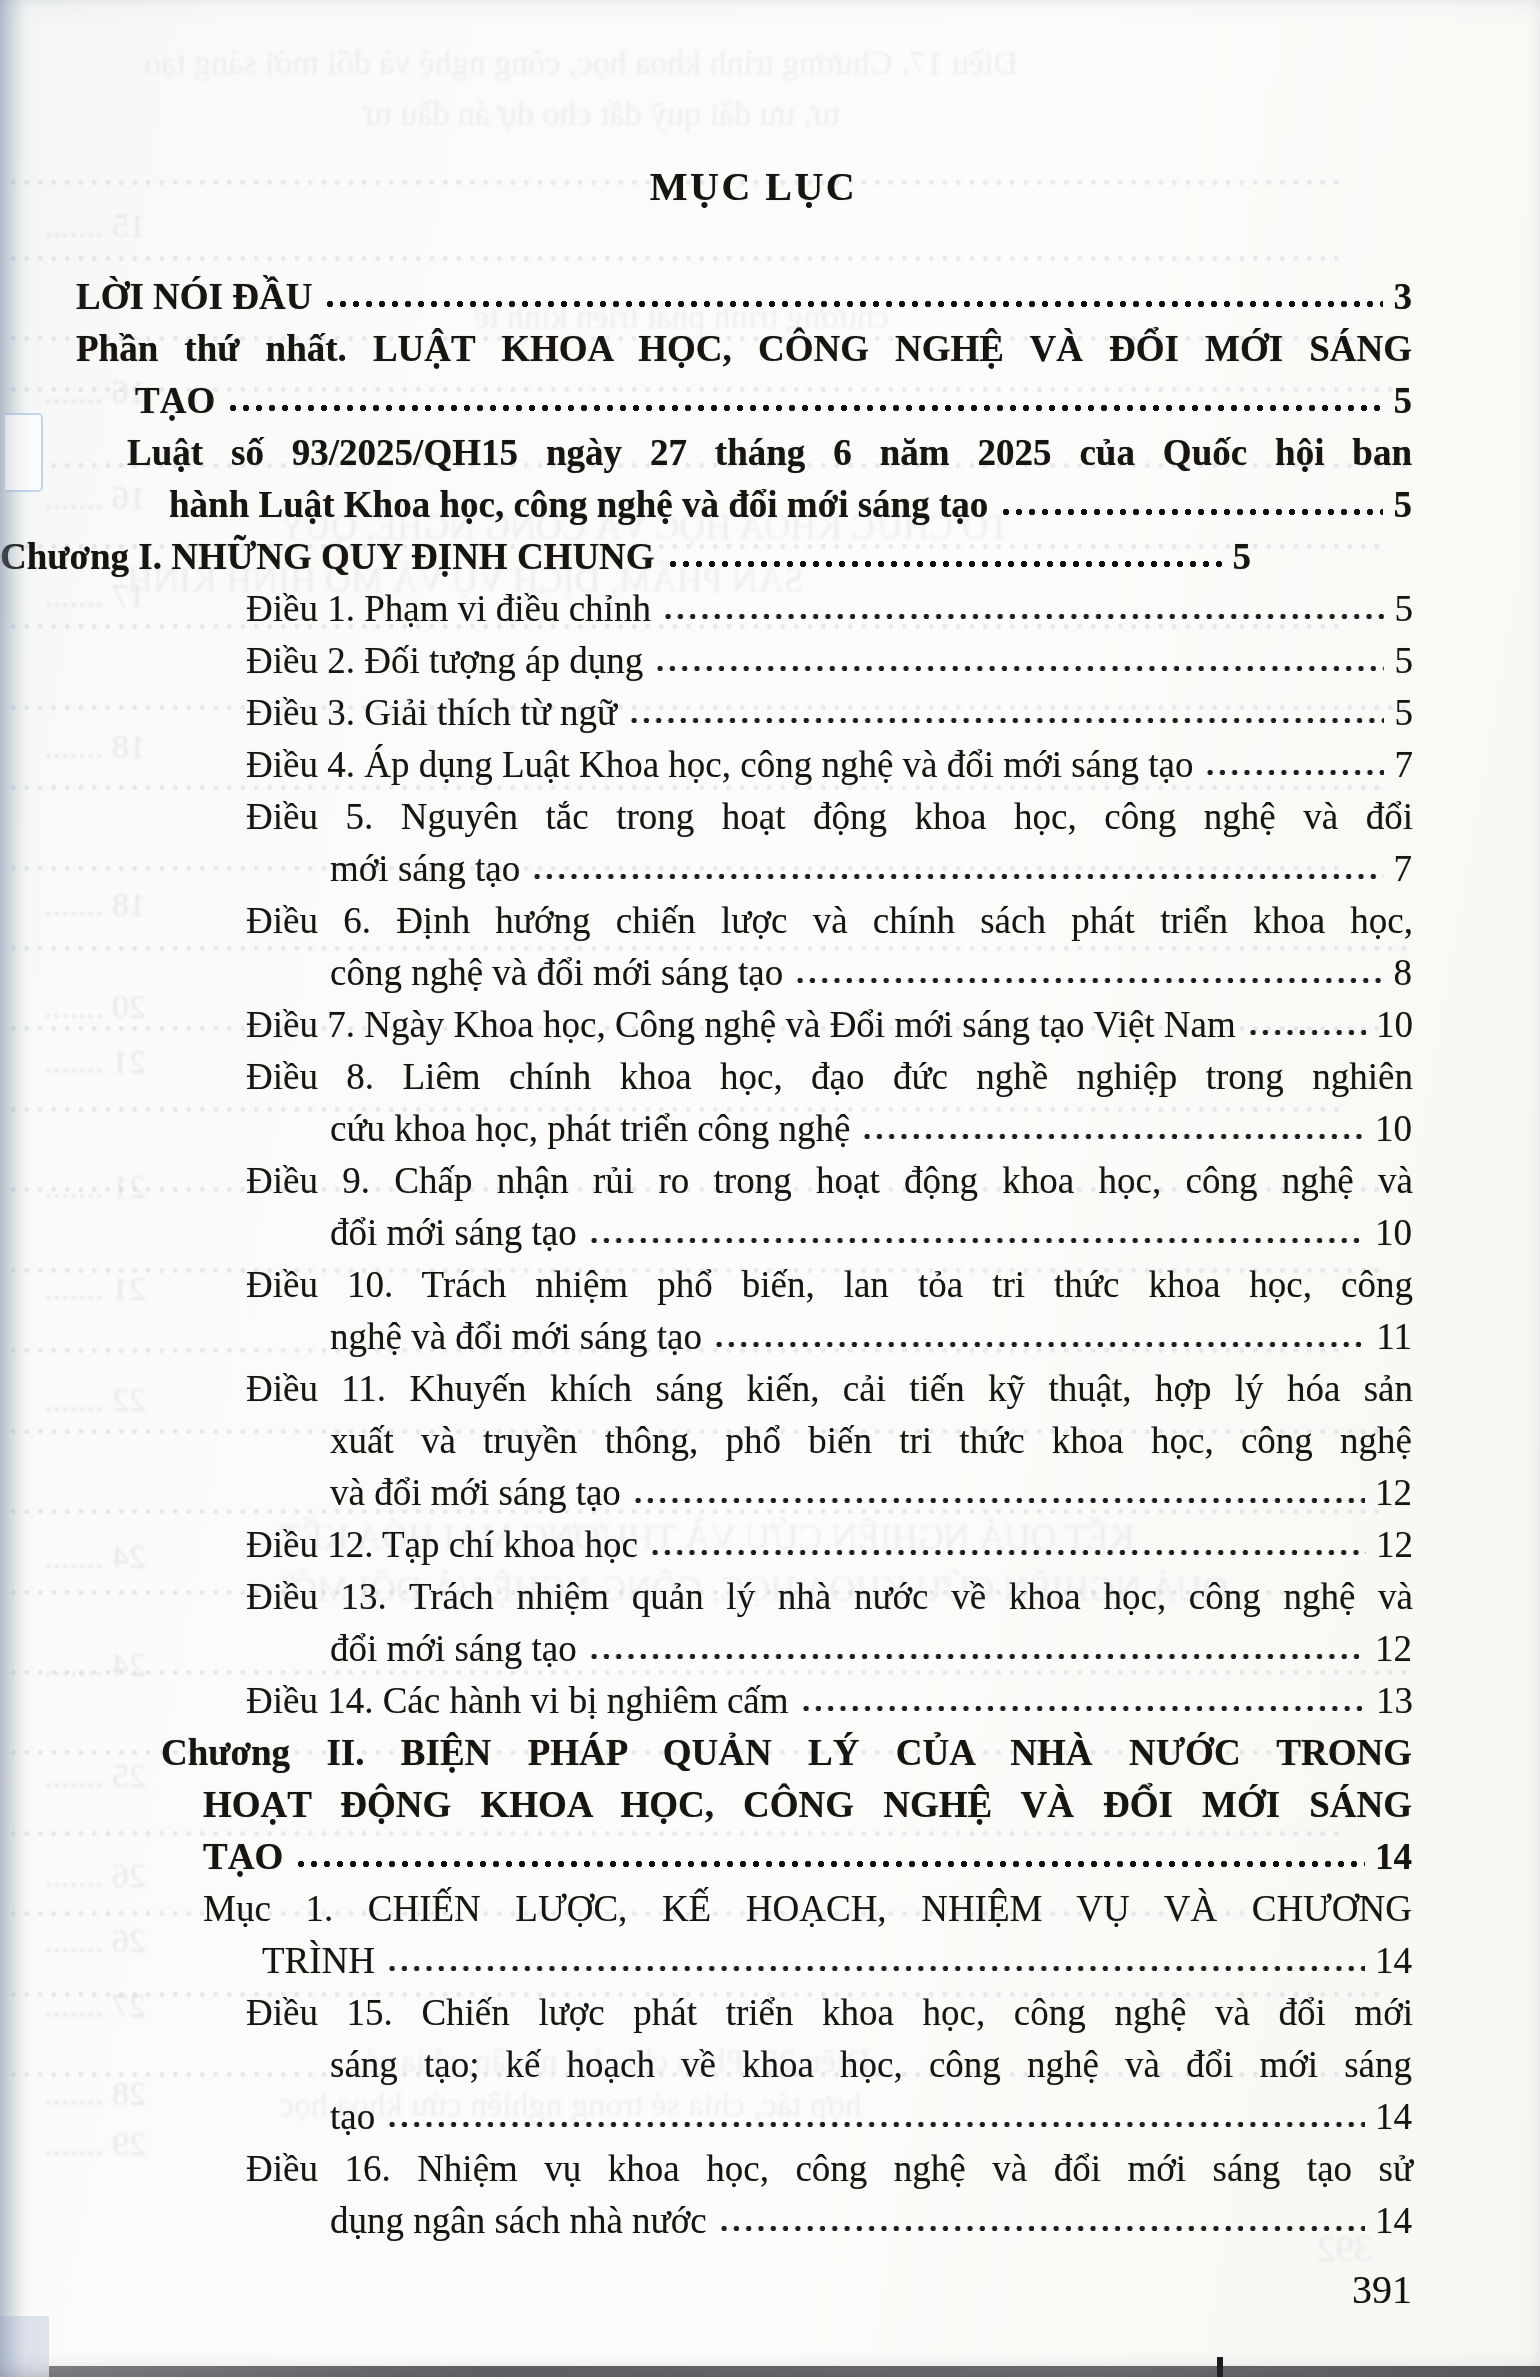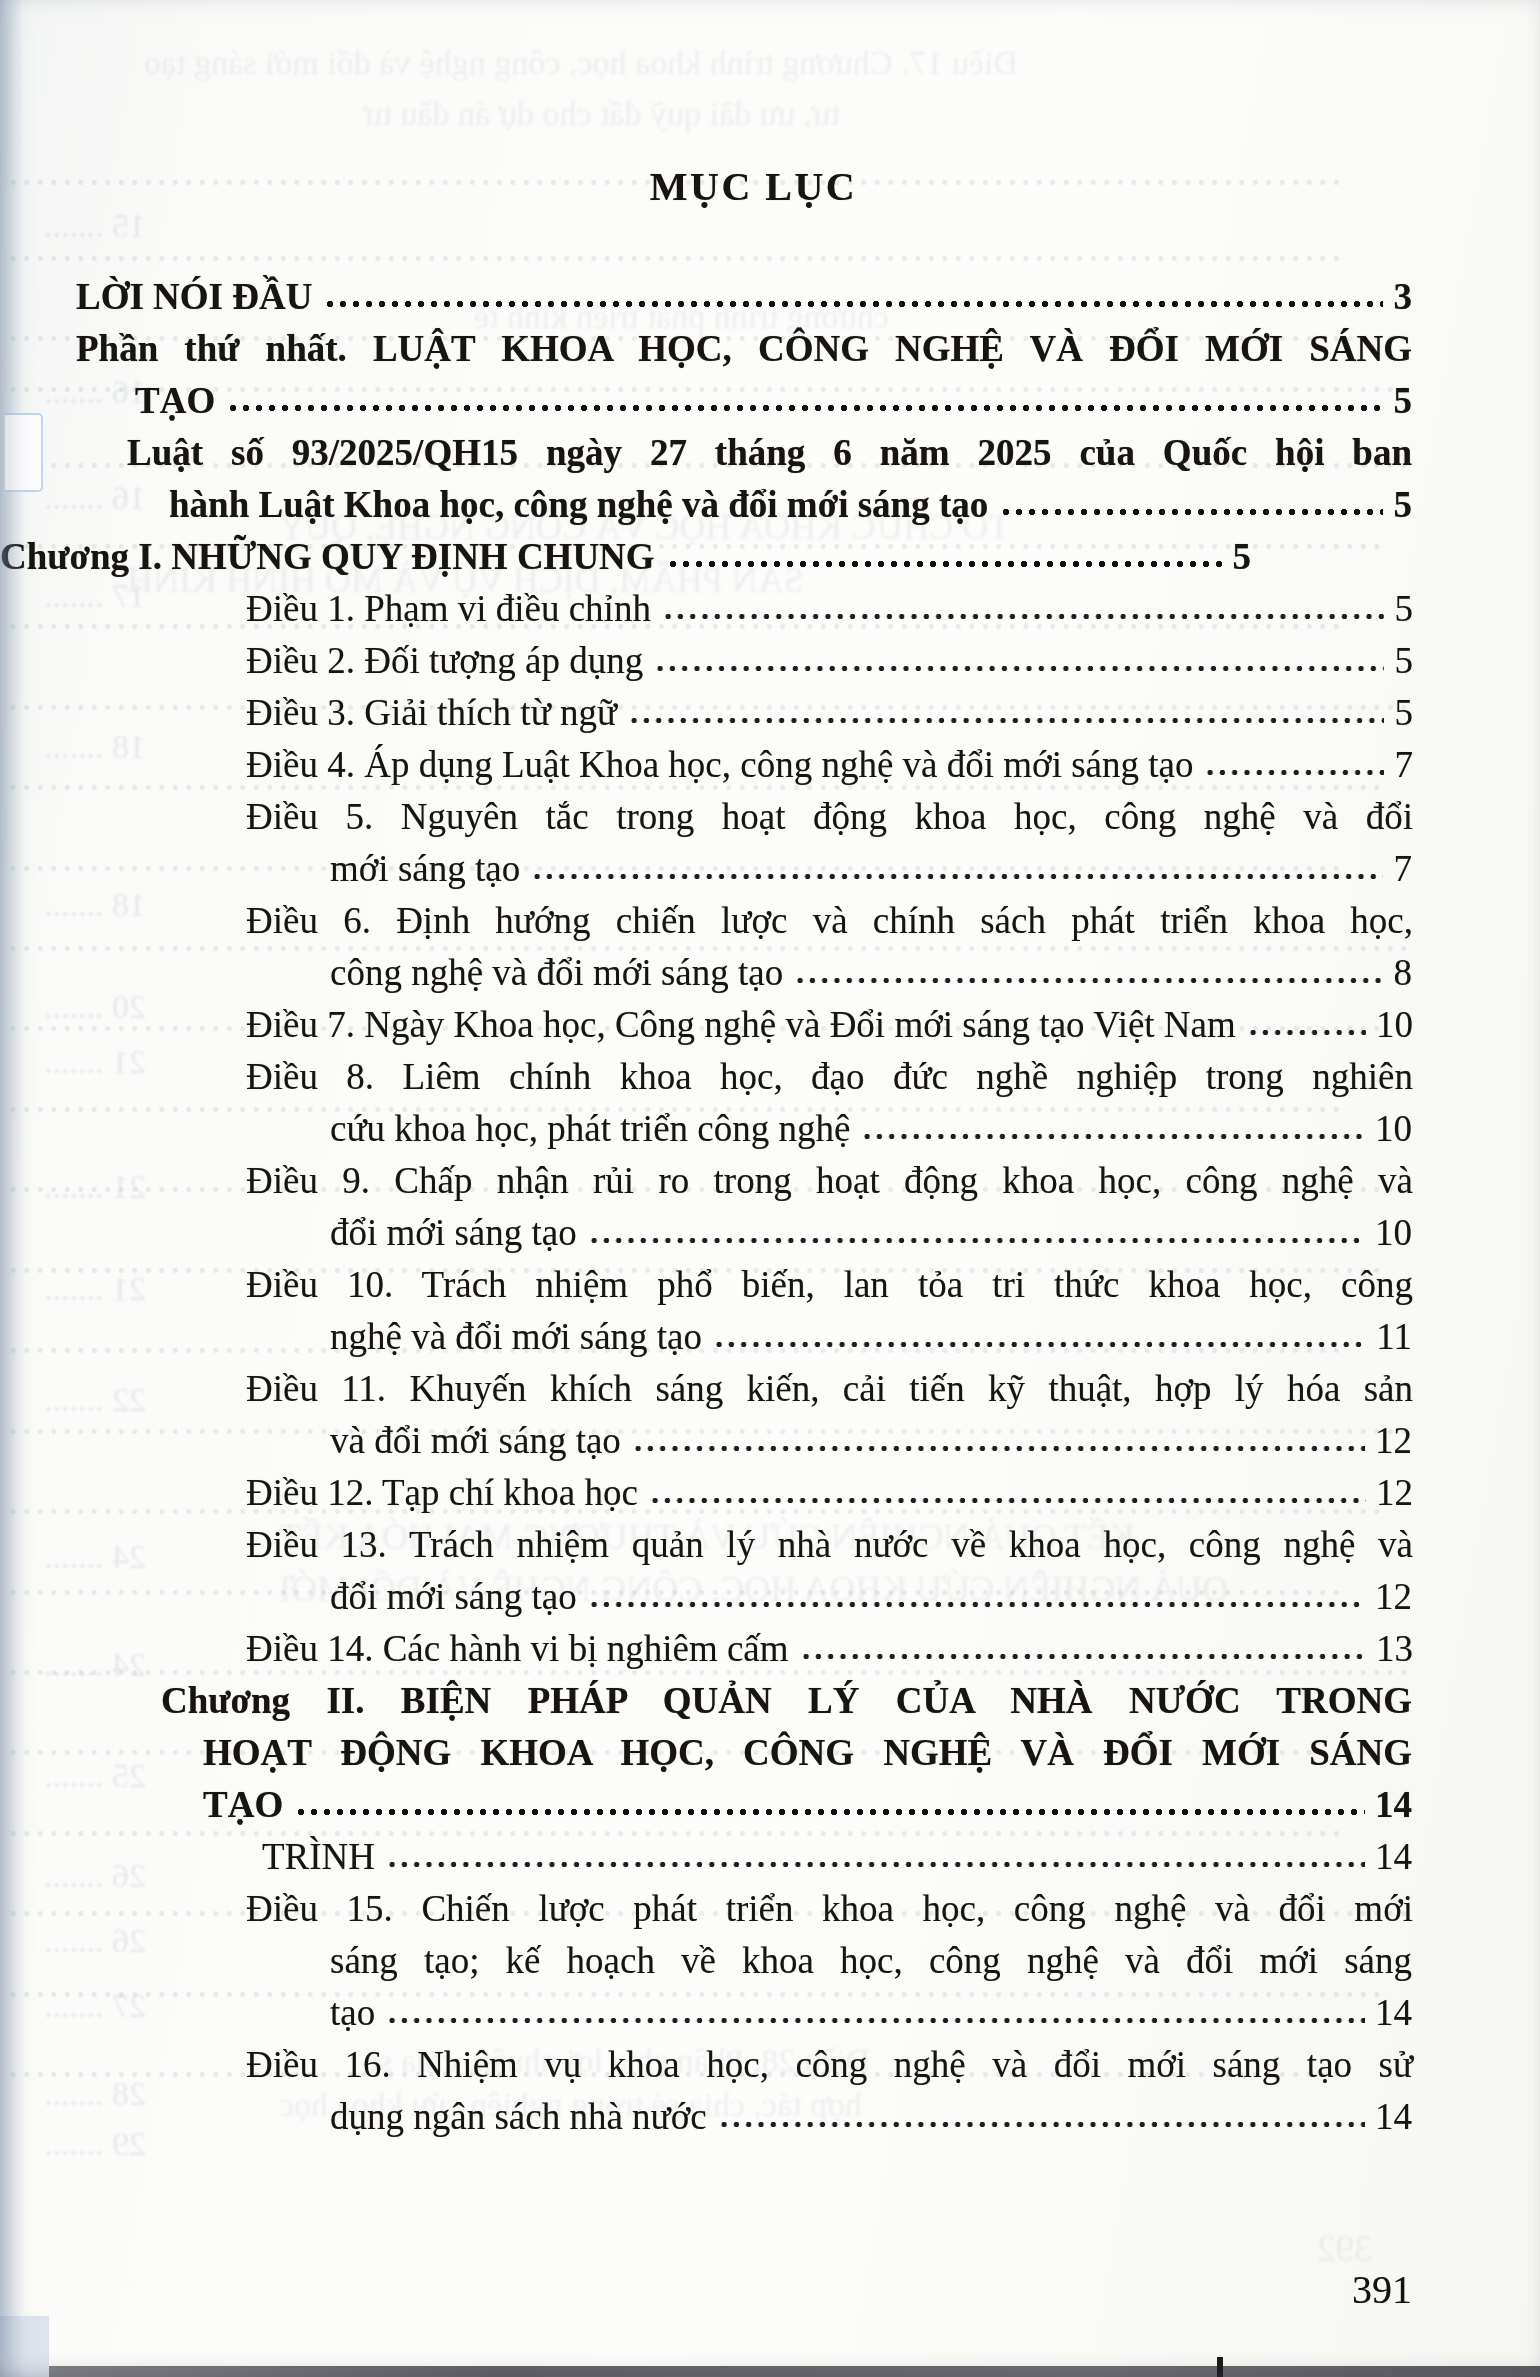--- a/index.html
+++ b/index.html
@@ -250,20 +250,21 @@
       <div class="entry">
         <div class="tline jline" style="margin-left: 246px; width: 1167px;">Điều 10. Trách nhiệm phổ biến, lan tỏa tri thức khoa học, công</div>
         <div class="tline fline" style="margin-left: 330px; width: 1082px;">
           <span class="txt">nghệ và đổi mới sáng tạo</span>
           <span class="lead"></span>
           <span class="pg">11</span>
         </div>
       </div>
       <div class="entry">
         <div class="tline jline" style="margin-left: 246px; width: 1167px;">Điều 11. Khuyến khích sáng kiến, cải tiến kỹ thuật, hợp lý hóa sản</div>
+        <div class="tline jline" style="margin-left: 330px; width: 1082px;">xuất và truyền thông, phổ biến tri thức khoa học, công nghệ</div>
         <div class="tline fline" style="margin-left: 330px; width: 1082px;">
           <span class="txt">và đổi mới sáng tạo</span>
           <span class="lead"></span>
           <span class="pg">12</span>
         </div>
       </div>
       <div class="entry">
         <div class="tline fline" style="margin-left: 246px; width: 1167px;">
           <span class="txt">Điều 12. Tạp chí khoa học</span>
           <span class="lead"></span>
@@ -288,20 +289,21 @@
       <div class="entry bold">
         <div class="tline jline" style="margin-left: 161px; width: 1251px;">Chương II. BIỆN PHÁP QUẢN LÝ CỦA NHÀ NƯỚC TRONG</div>
         <div class="tline jline" style="margin-left: 203px; width: 1209px;">HOẠT ĐỘNG KHOA HỌC, CÔNG NGHỆ VÀ ĐỔI MỚI SÁNG</div>
         <div class="tline fline" style="margin-left: 203px; width: 1209px;">
           <span class="txt">TẠO</span>
           <span class="lead"></span>
           <span class="pg">14</span>
         </div>
       </div>
       <div class="entry">
+        <div class="tline jline" style="margin-left: 203px; width: 1209px;">Mục 1. CHIẾN LƯỢC, KẾ HOẠCH, NHIỆM VỤ VÀ CHƯƠNG</div>
         <div class="tline fline" style="margin-left: 262px; width: 1150px;">
           <span class="txt">TRÌNH</span>
           <span class="lead"></span>
           <span class="pg">14</span>
         </div>
       </div>
       <div class="entry">
         <div class="tline jline" style="margin-left: 246px; width: 1167px;">Điều 15. Chiến lược phát triển khoa học, công nghệ và đổi mới</div>
         <div class="tline jline" style="margin-left: 330px; width: 1082px;">sáng tạo; kế hoạch về khoa học, công nghệ và đổi mới sáng</div>
         <div class="tline fline" style="margin-left: 330px; width: 1082px;">

